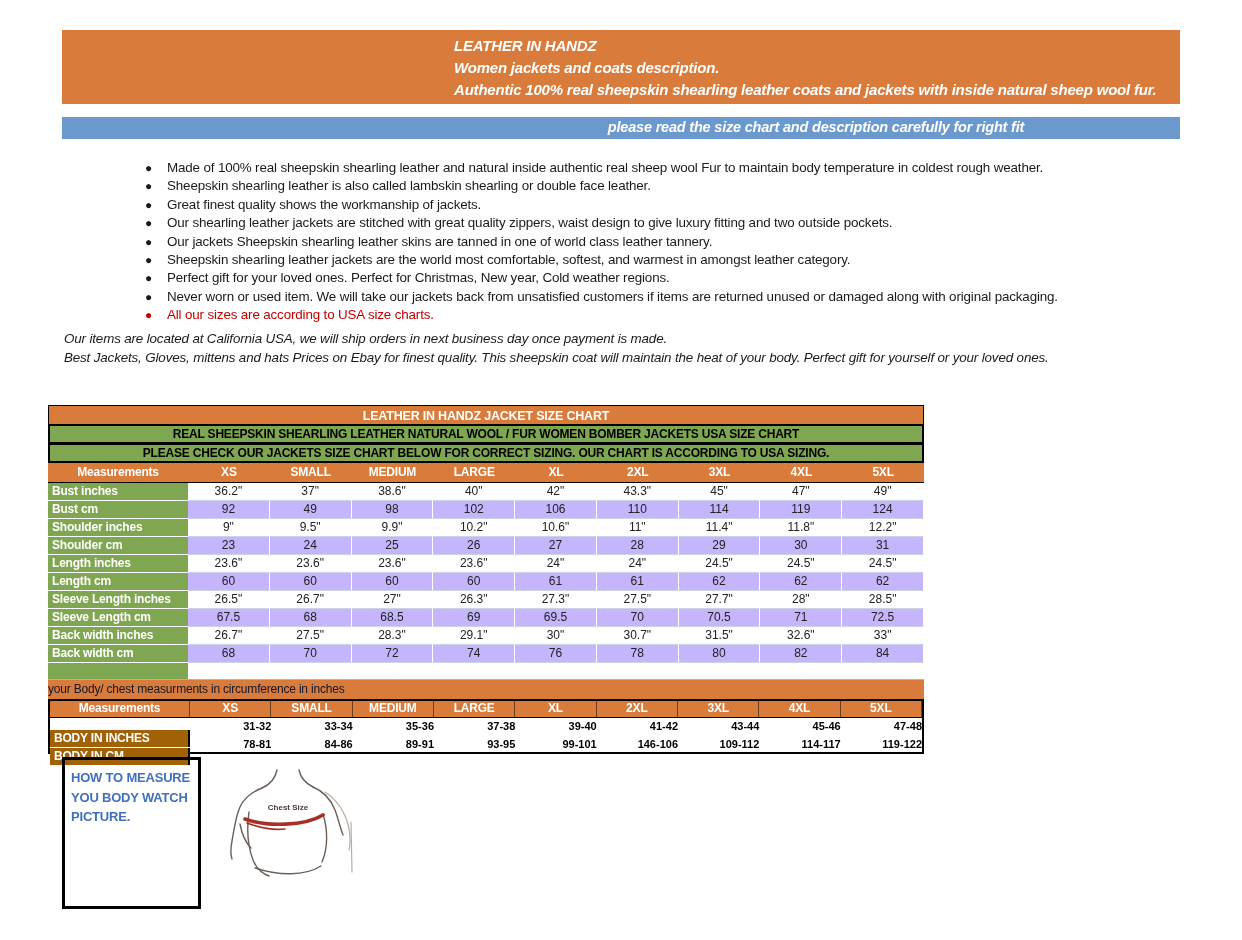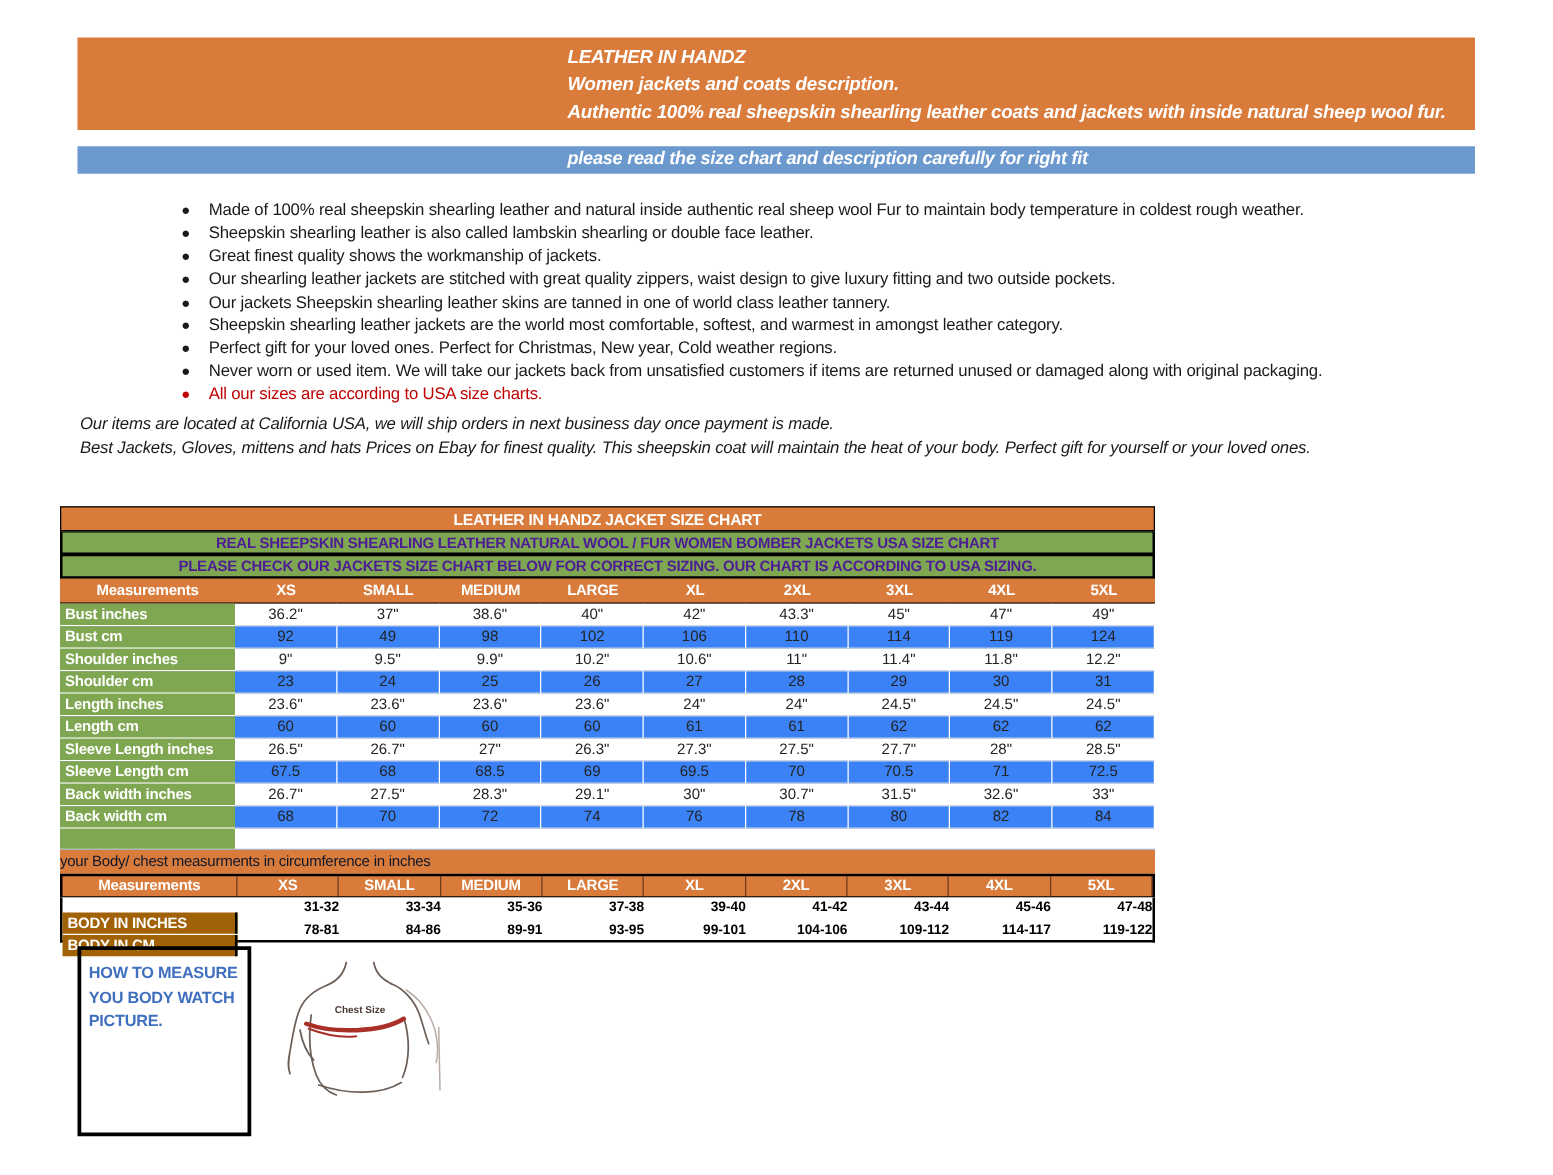--- a/index.html
+++ b/index.html
@@ -7,47 +7,47 @@
   .page { position:relative; width:1242px; height:940px; background:#fff;
           font-family:"Liberation Sans", sans-serif; color:#1a1a1a; }
 
   
   .top-banner { position:absolute; left:62px; top:30px; width:1118px; height:74px;
                 background:#d97b3b; color:#fff; font-weight:bold; font-style:italic; }
   .top-banner-inner { width:724px; margin:5px 2px 0 auto; text-align:left;
                       font-size:15px; line-height:22px; letter-spacing:-0.2px; }
   .blue-banner { position:absolute; left:62px; top:117px; width:1118px; height:22px;
                  background:#6b99ce; color:#fff; font-weight:bold; font-style:italic; }
-  .blue-banner-inner { width:724px; margin:2px 2px 0 auto; text-align:left;
+  .blue-banner-inner { width:724px; margin:2px 2px 0 auto; text-align:center;
                        font-size:14.5px; letter-spacing:-0.2px; }
 
   
   .bullets { position:absolute; left:145px; top:159px; width:1060px; list-style:none; }
   .bullets li { display:flex; font-size:13.4px; line-height:18.4px; letter-spacing:-0.15px; }
   .bullets .dot { width:22px; flex:0 0 22px; font-size:12px; }
   .bullets li.red { color:#c00000; }
 
   
   .paras { position:absolute; left:64px; top:329px; width:1140px; font-style:italic;
            font-size:13.4px; line-height:19px; letter-spacing:-0.15px; }
 
   
   .chart { position:absolute; left:48px; top:405px; width:876px; }
   .chart-title { height:20px; background:#d97b3b; color:#fff; font-weight:bold;
                  font-size:12.5px; text-align:center; line-height:20px;
                  border:1px solid #000; letter-spacing:-0.2px; }
-  .green-band { height:19px; background:#7fa650; color:#4c1d95; font-weight:bold;
+  .green-band { height:19px; background:#7fa650; color:#000000; font-weight:bold;
                 font-size:12px; text-align:center; line-height:16px;
                 border:2px solid #000; border-top-width:1px; letter-spacing:-0.2px; }
   .grid-row { display:grid; grid-template-columns:140px repeat(9,1fr); }
   .hdr-row { height:20px; background:#d97b3b; border-bottom:1px solid #000; }
   .hdr-row .cell { color:#fff; font-weight:bold; font-size:12px; text-align:center;
                    line-height:19px; letter-spacing:-0.2px; }
   .data-row { height:18px; background:#fff; }
-  .data-row.alt { background:#3b82f6; }
+  .data-row.alt { background:#c4b5fd; }
   .data-row .label { background:#7fa650; color:#fff; font-weight:bold; font-size:12px;
                      line-height:17px; padding-left:4px; border-bottom:1px solid #fff;
                      letter-spacing:-0.2px; }
   .data-row .val { font-size:12px; text-align:center; line-height:17px; color:#222;
                    border-bottom:1px solid #ccd3e2; border-right:1px solid #fff; }
   .blank-row { height:17px; border-bottom:1px solid #aab2c4; }
   .blank-row .label { border-bottom:none; }
 
   
   .body-banner { height:19px; background:#d97b3b; color:#0f172a; font-weight:normal;
@@ -300,21 +300,21 @@
           <div class="val">45-46</div>
           <div class="val">47-48</div>
         </div>
         <div class="grid-row body-row">
           <div class="label">BODY IN CM</div>
           <div class="val">78-81</div>
           <div class="val">84-86</div>
           <div class="val">89-91</div>
           <div class="val">93-95</div>
           <div class="val">99-101</div>
-          <div class="val">104-106</div>
+          <div class="val">146-106</div>
           <div class="val">109-112</div>
           <div class="val">114-117</div>
           <div class="val">119-122</div>
         </div>
       </div>
   </div>
 
   <div class="measure-box">
     <span>HOW TO MEASURE YOU BODY WATCH PICTURE.</span>
   </div>

